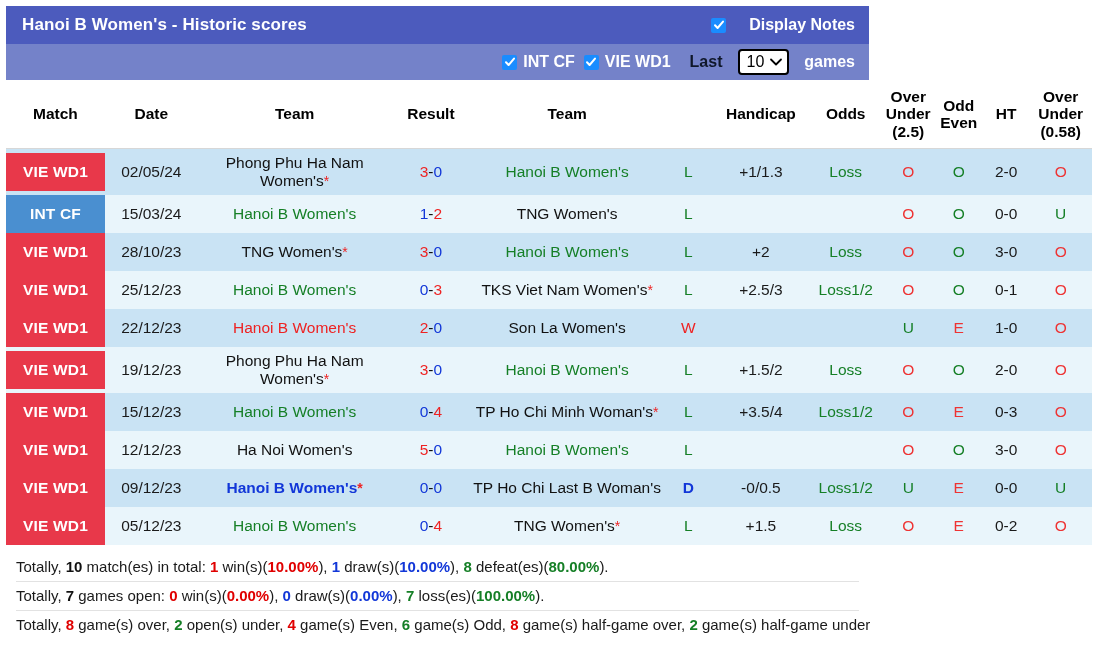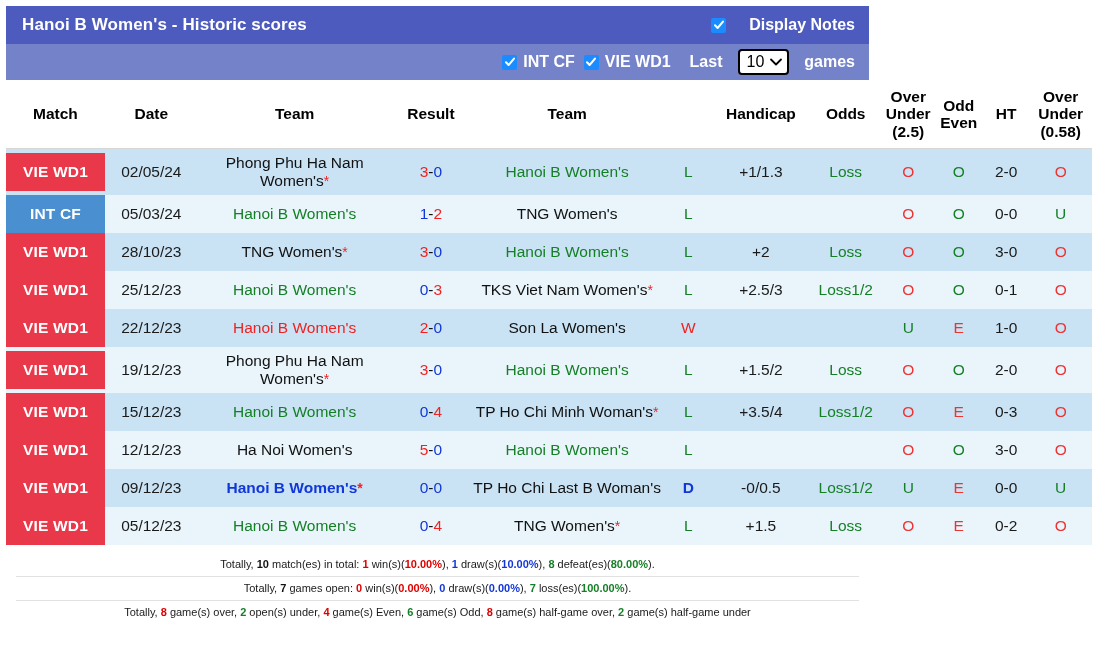--- a/index.html
+++ b/index.html
@@ -58,21 +58,21 @@
     display: flex;
     align-items: center;
     gap: 6px;
   }
   .filter-item .lbl {
     color: #ffffff;
     font-size: 16px;
     font-weight: bold;
   }
   .last-label {
-    color: #ffffff;
+    color: #0f172a;
     font-size: 16px;
     font-weight: bold;
     margin-left: 10px;
   }
   .games-label {
     color: #ffffff;
     font-size: 16px;
     font-weight: bold;
   }
 
@@ -183,26 +183,25 @@
   .ou-U { color: #157f26; }
   .oe-O { color: #157f26; }
   .oe-E { color: #e33; }
 
   
   .footer {
     padding: 8px 10px 0 10px;
     background: #ffffff;
   }
   .foot-line {
-    font-size: 11px;
+    font-size: 15px;
     color: #1a1a1a;
     padding: 5px 0 6px 0;
     border-bottom: 1px solid #e2e2e2;
     white-space: nowrap;
-    text-align: center;
   }
   .foot-line:last-child { border-bottom: none; }
   .fb { font-weight: bold; }
   .f-red   { color: #e00000; font-weight: bold; }
   .f-blue  { color: #1237d8; font-weight: bold; }
   .f-green { color: #157f26; font-weight: bold; }
   .f-dark  { color: #111111; font-weight: bold; }
 </style>
 </head>
 <body>
@@ -294,21 +293,21 @@
           <td class="odds-cell"><span class="t-green">Loss</span></td>
           <td class="ou-cell"><span class="ou-O">O</span></td>
           <td class="oe-cell"><span class="oe-O">O</span></td>
           <td class="ht-cell">2-0</td>
           <td class="ou2-cell"><span class="ou-O">O</span></td>
         </tr>
         <tr class="row-even">
           <td class="badge-cell">
             <span class="badge cf">INT CF</span>
           </td>
-          <td class="date-cell">05/03/24</td>
+          <td class="date-cell">15/03/24</td>
           <td class="team-cell"><span class="t-green">Hanoi B Women's</span></td>
           <td class="result-cell"><span class="sc-b">1</span><span class="sc-dash">-</span><span class="sc-r">2</span></td>
           <td class="team-cell"><span class="t-black">TNG Women's</span></td>
           <td class="wl-cell"><span class="t-green">L</span></td>
           <td class="hcp-cell"></td>
           <td class="odds-cell"></td>
           <td class="ou-cell"><span class="ou-O">O</span></td>
           <td class="oe-cell"><span class="oe-O">O</span></td>
           <td class="ht-cell">0-0</td>
           <td class="ou2-cell"><span class="ou-U">U</span></td>

